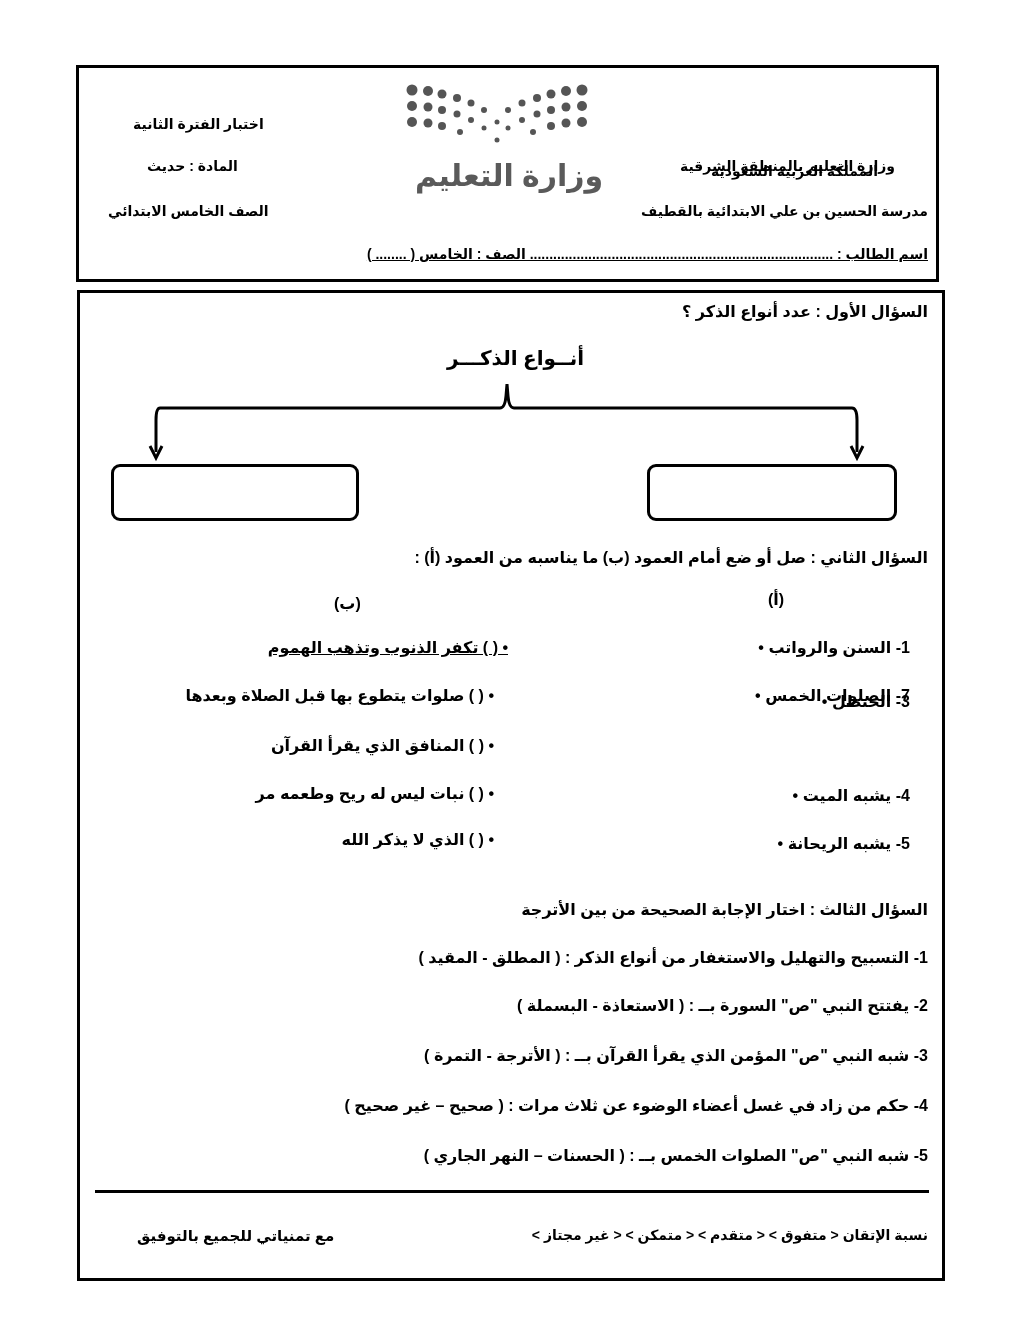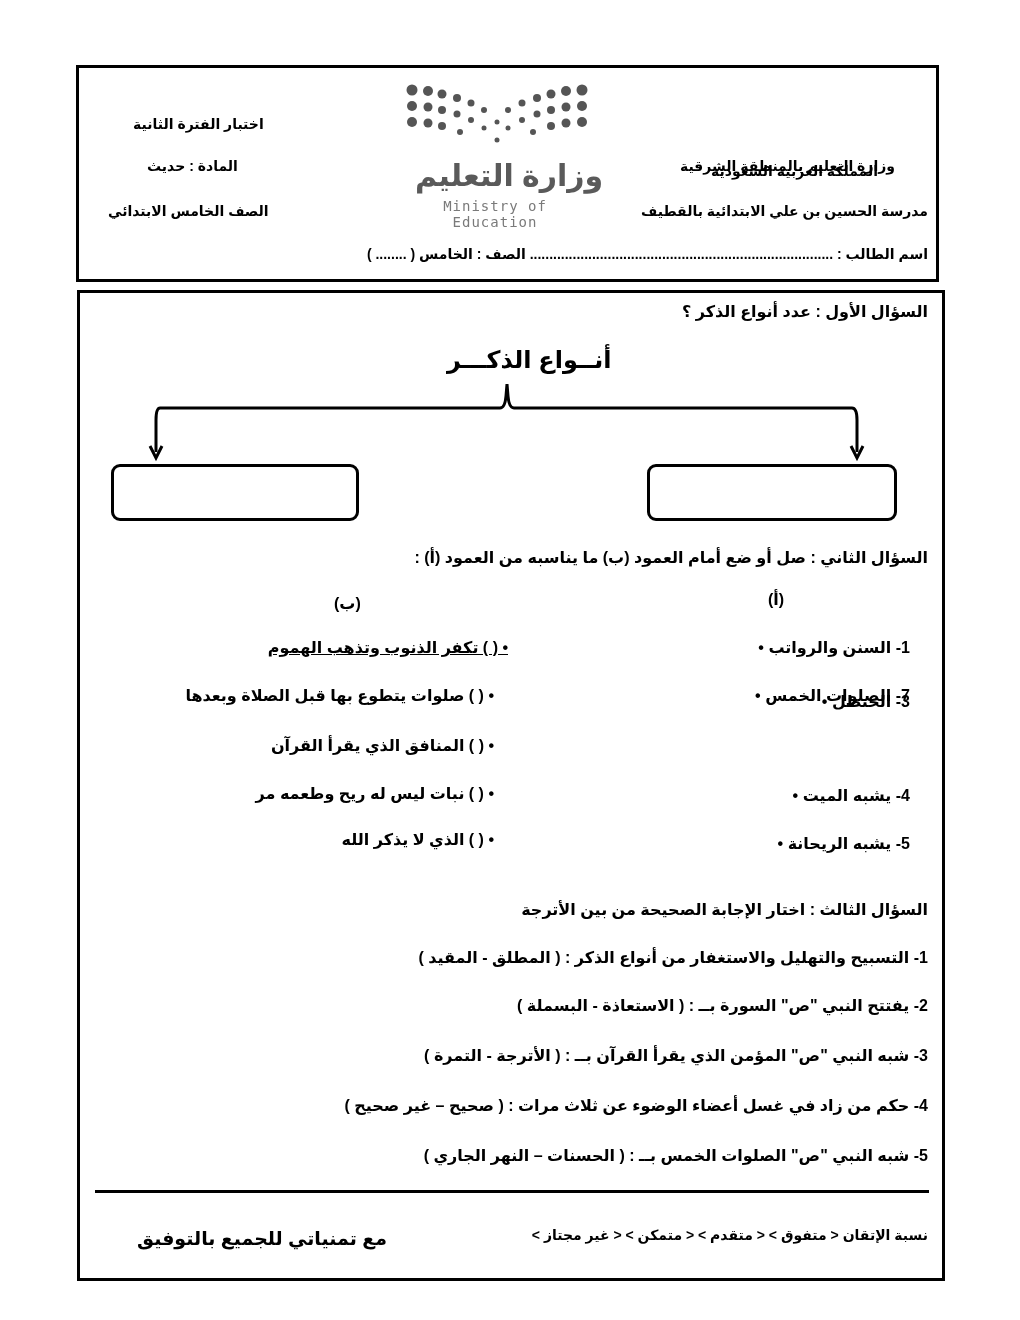--- a/index.html
+++ b/index.html
@@ -73,29 +73,28 @@
         <circle cx="151" cy="48" r="4"></circle>
       <circle cx="166" cy="13" r="5"></circle>
         <circle cx="166" cy="29" r="4.5"></circle>
         <circle cx="166" cy="45" r="4.5"></circle>
       <circle cx="182" cy="12" r="5.5"></circle>
         <circle cx="182" cy="28" r="5"></circle>
         <circle cx="182" cy="44" r="5"></circle>
     </g>
   </svg>
   <div class="logo-ar">وزارة التعليم</div>
-  <div class="logo-en">Ministry of Education</div>
 </div>
 
-<div class="abs hdr-txt" style="right:92px; top:246px;">اسم الطالب : .............................................................................. الصف : الخامس  (  ........ )</div>
+<div class="abs hdr-txt" style="right:92px; top:246px;text-decoration:underline;">اسم الطالب : .............................................................................. الصف : الخامس  (  ........ )</div>
 
 <div class="body-box"></div>
 
 <div class="abs q-title" style="right:92px; top:302px;">السؤال الأول : عدد أنواع الذكر ؟</div>
-<div class="abs" style="left:447px; top:346px; font-size:24px; font-weight:bold; direction:rtl;">أنــواع الذكـــر</div>
+<div class="abs" style="left:447px; top:346px; font-size:20px; font-weight:bold; direction:rtl;">أنــواع الذكـــر</div>
 
 <svg class="abs" style="left:0; top:0;" width="1020" height="540">
   <path d="M160 408 Q156 408 156 420 L156 452" stroke="#000" stroke-width="3" fill="none"></path>
   <path d="M150 446 L156 458 L162 446" stroke="#000" stroke-width="3" fill="none"></path>
   <path d="M160 408 L500 408 Q505 408 506 396 L507 384 L508 396 Q509 408 514 408 L852 408 Q857 408 857 420 L857 452" stroke="#000" stroke-width="3" fill="none"></path>
   <path d="M851 446 L857 458 L863 446" stroke="#000" stroke-width="3" fill="none"></path>
 </svg>
 
 <div class="answer-box" style="left:111px; top:464px; width:248px; height:57px;"></div>
 <div class="answer-box" style="left:647px; top:464px; width:250px; height:57px;"></div>
@@ -118,13 +117,13 @@
 
 <div class="abs q-title" style="right:92px; top:900px;">السؤال الثالث : اختار الإجابة الصحيحة من بين الأترجة</div>
 <div class="abs item" style="right:92px; top:948px;">1- التسبيح والتهليل والاستغفار من أنواع الذكر : ( المطلق - المقيد )</div>
 <div class="abs item" style="right:92px; top:996px;">2- يفتتح النبي "ص" السورة بــ  : ( الاستعاذة  - البسملة )</div>
 <div class="abs item" style="right:92px; top:1046px;">3- شبه النبي "ص" المؤمن الذي يقرأ القرآن بــ : ( الأترجة - التمرة )</div>
 <div class="abs item" style="right:92px; top:1096px;">4- حكم من زاد في غسل أعضاء الوضوء عن ثلاث مرات : ( صحيح – غير صحيح )</div>
 <div class="abs item" style="right:92px; top:1146px;">5- شبه النبي "ص" الصلوات الخمس بــ  : ( الحسنات – النهر الجاري )</div>
 
 <div class="footer-rule"></div>
 <div class="abs hdr-txt" style="right:92px; top:1227px;">نسبة الإتقان &lt; متفوق &gt; &lt; متقدم &gt; &lt; متمكن &gt; &lt; غير مجتاز &gt;</div>
-<div class="abs hdr-txt" style="left:137px; top:1227px; direction:rtl; font-size:19px;">مع تمنياتي للجميع بالتوفيق</div>
+<div class="abs hdr-txt" style="left:137px; top:1227px; direction:rtl; font-size:15px;">مع تمنياتي للجميع بالتوفيق</div>
 
 </body></html>

